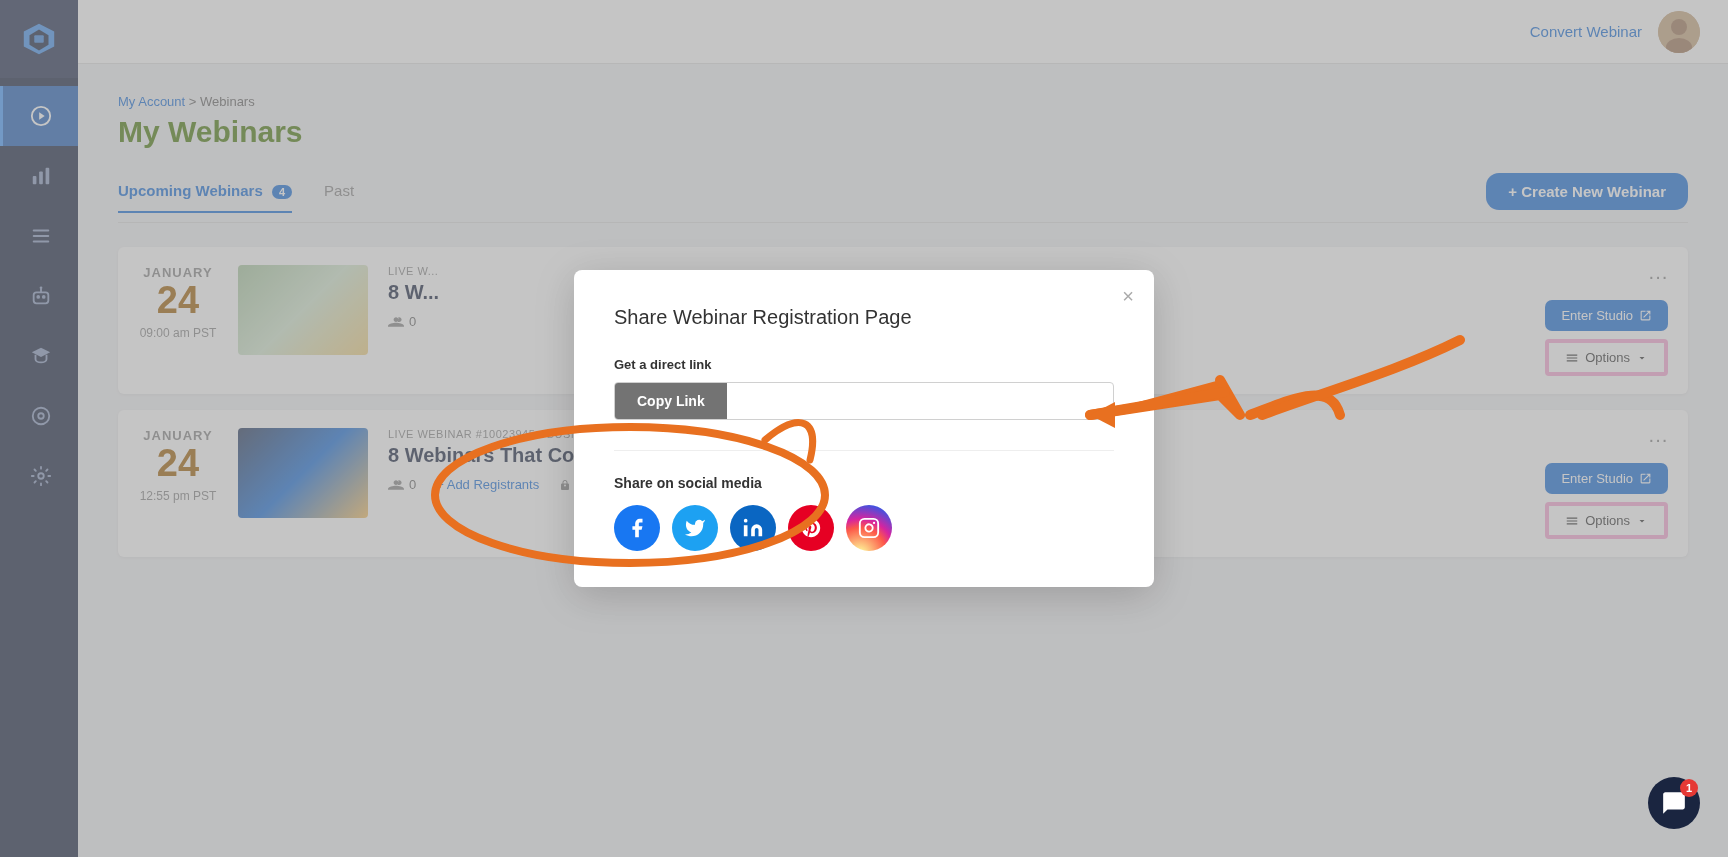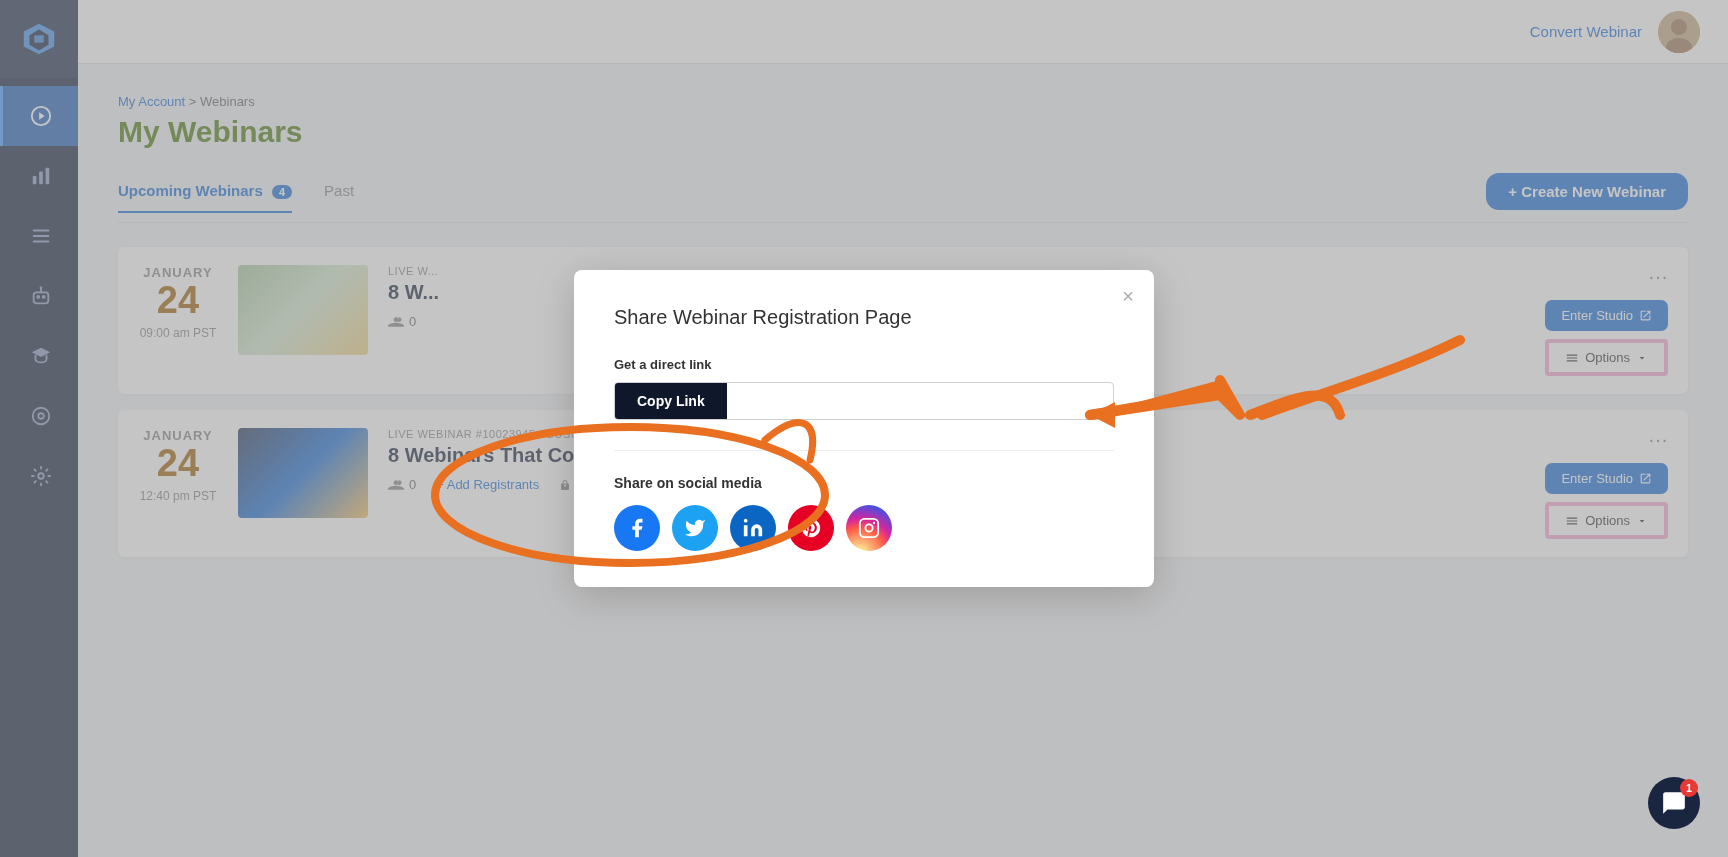--- a/index.html
+++ b/index.html
@@ -322,21 +322,21 @@
     .link-input {
       flex: 1;
       border: none;
       padding: 10px 14px;
       font-size: 13px;
       color: #888;
       background: #fafafa;
       outline: none;
     }
     .copy-link-btn {
-      background: #0f172a;
+      background: #737373;
       color: white;
       border: none;
       padding: 10px 22px;
       font-size: 14px;
       font-weight: 600;
       cursor: pointer;
       white-space: nowrap;
     }
     .divider {
       height: 1px;
@@ -542,21 +542,21 @@
               <path d="M7 10l5 5 5-5z"></path>
             </svg>
         </button>
       </div>
     </div>
 
     <div class="webinar-card">
       <div class="date-box">
         <span class="date-month">JANUARY</span>
         <span class="date-day">24</span>
-        <span class="date-time">12:40 pm PST</span>
+        <span class="date-time">12:55 pm PST</span>
       </div>
       <div class="card-thumbnail thumb2"></div>
       <div class="card-info">
         <div class="card-label">LIVE WEBINAR #10023945 - BUSINESS</div>
         <div class="card-title">8 Webinars That Convert: A Complete Playbook</div>
         <div class="card-meta">
           <span class="meta-item">
             <svg width="16" height="14" viewBox="0 0 20 16" fill="#888">
                 <path d="M14 8c1.66 0 3-1.34 3-3s-1.34-3-3-3c-.46 0-.89.1-1.28.27A4.5 4.5 0 0 1 13 5c0 1.1-.4 2.1-1.05 2.87C12.36 7.96 13.17 8 14 8zm-4 0C8.34 8 7 6.66 7 5s1.34-3 3-3 3 1.34 3 3-1.34 3-3 3zM0 13c0-2.67 6.67-4 10-4s10 1.33 10 4v1H0v-1zm14.04 0c.14-.33.22-.68.22-1.04 0-.7-.21-1.36-.58-1.92 1.98.35 4.32 1.03 4.32 2.96v1h-4v-1z"></path>
               </svg>

